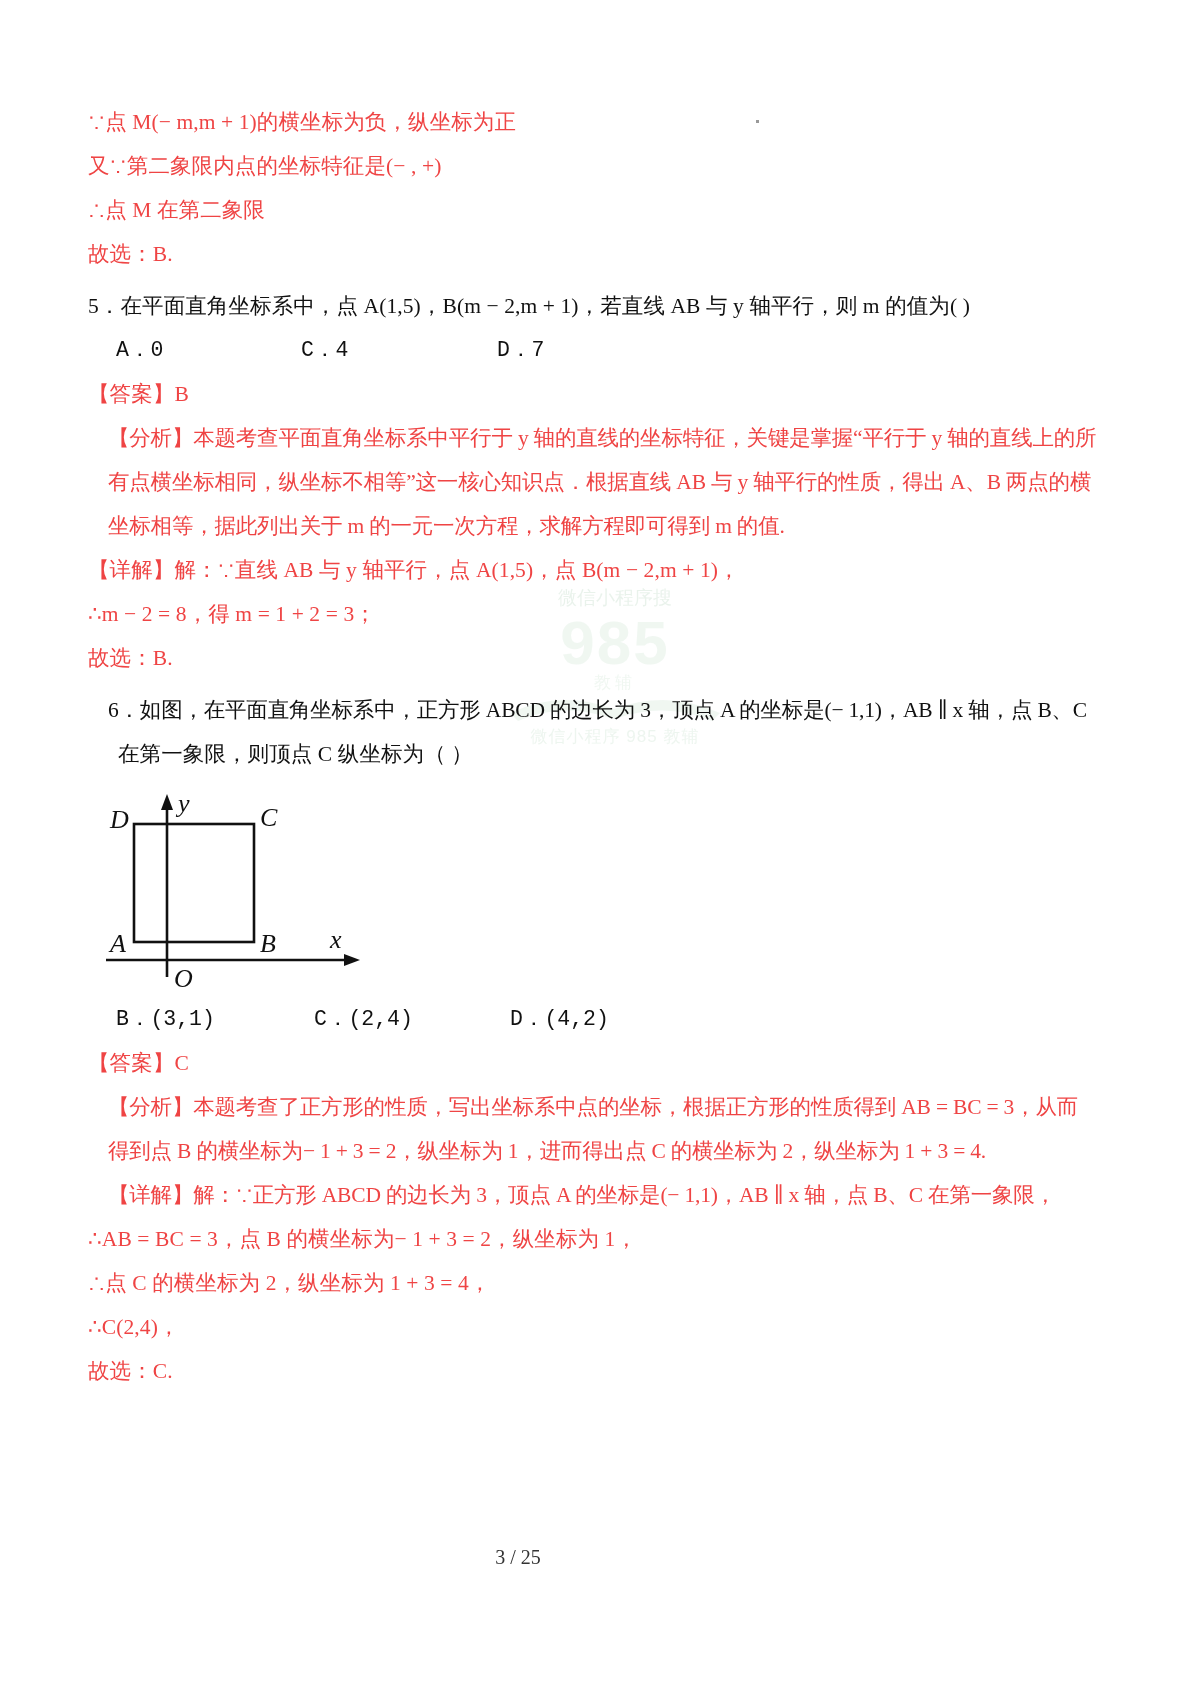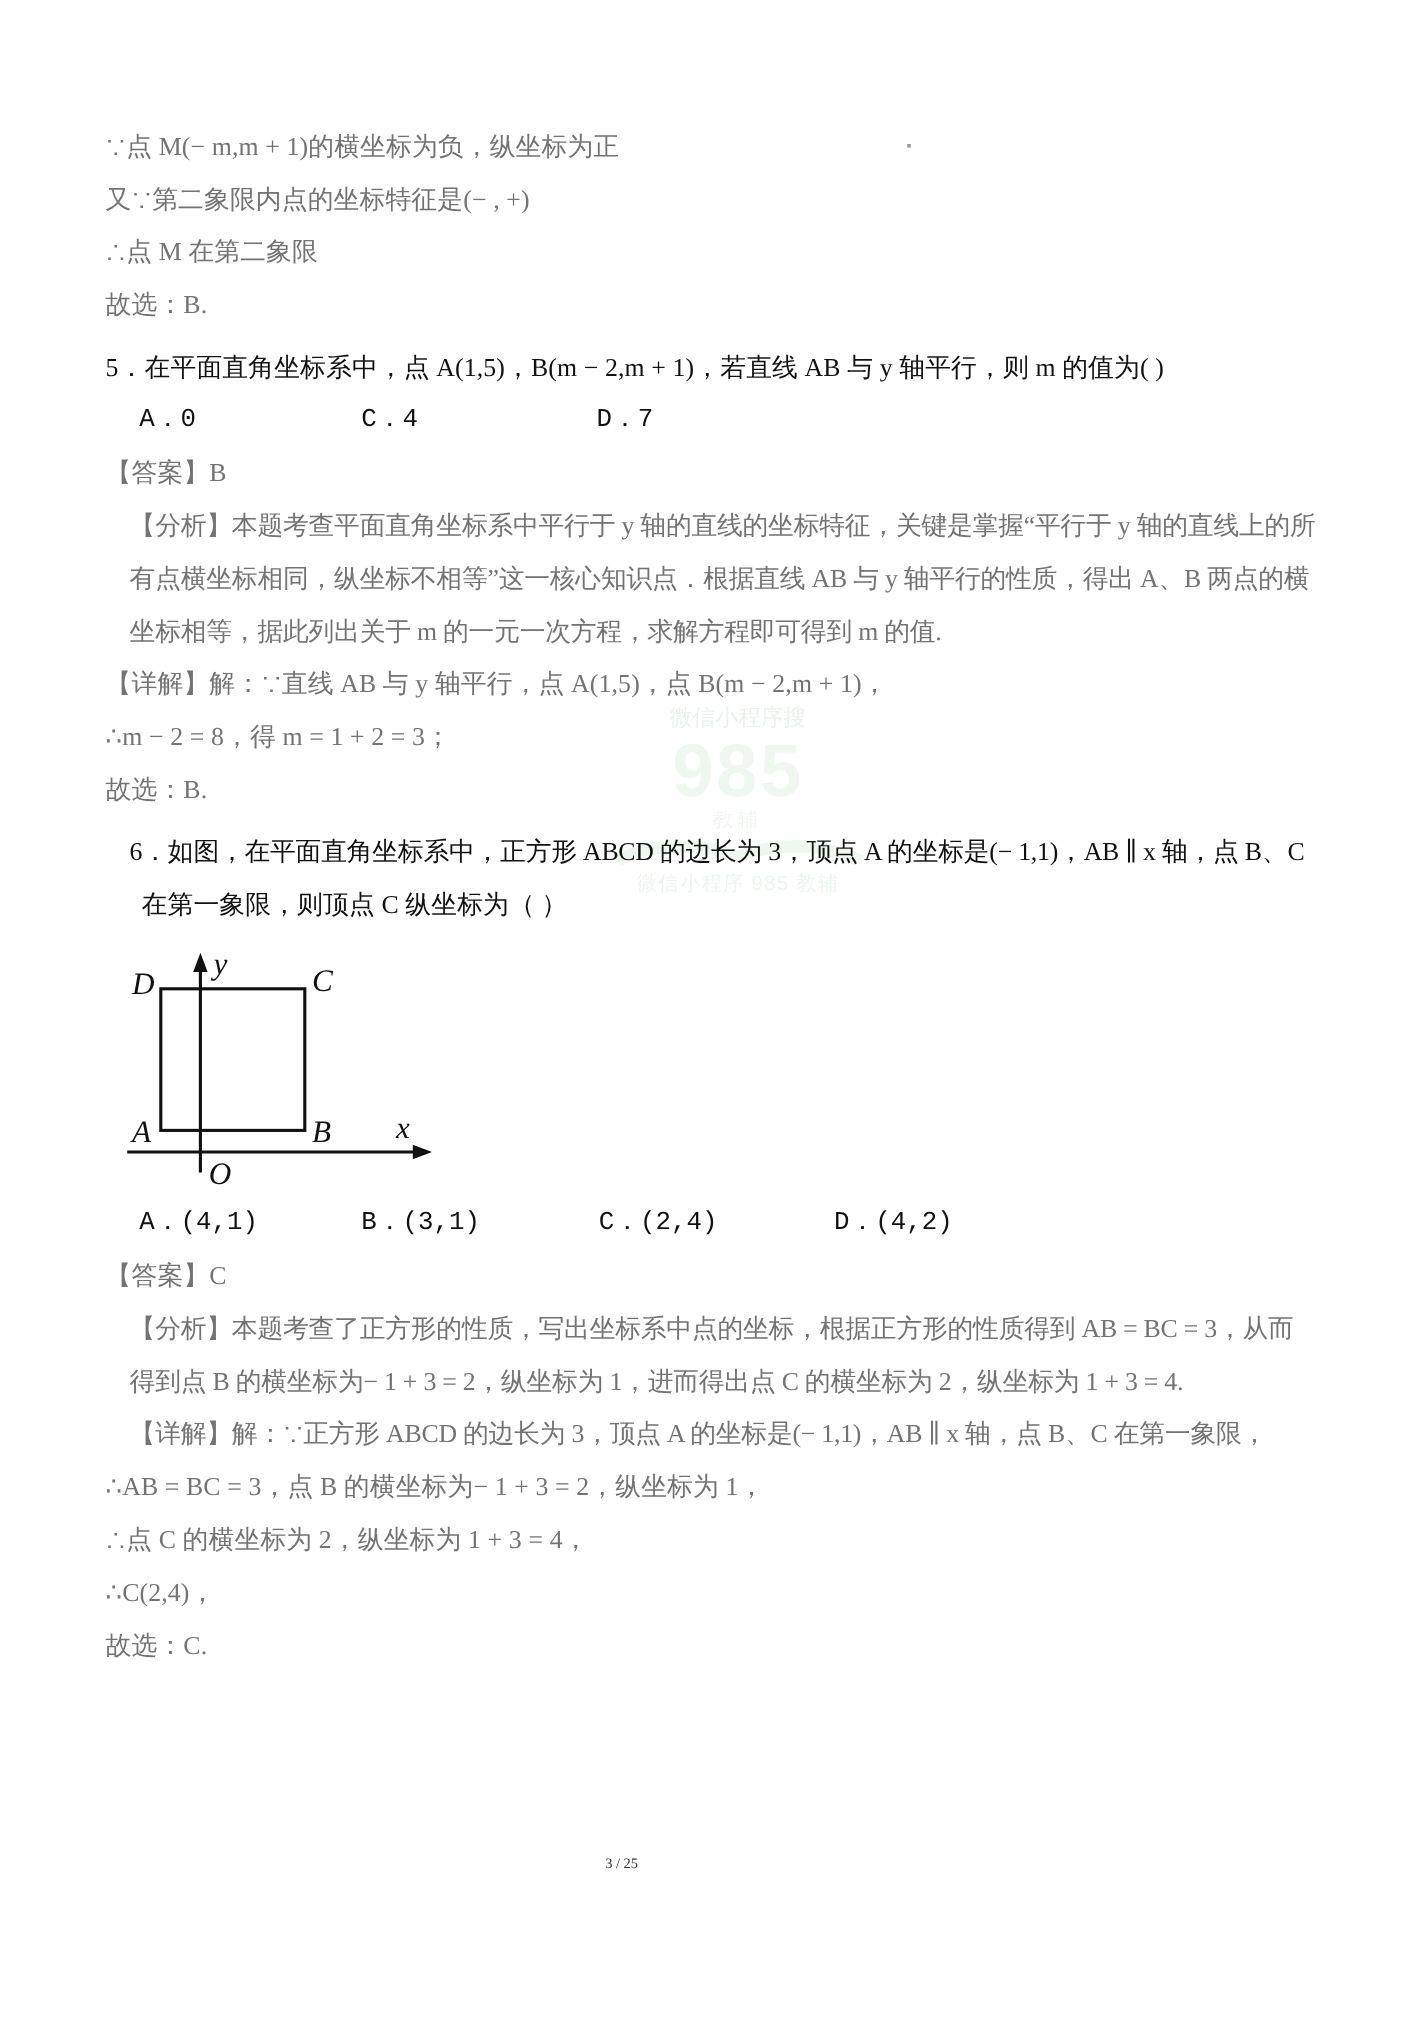--- a/index.html
+++ b/index.html
@@ -27,21 +27,21 @@
     top: 100px;
     width: 1010px;
   }
   
   .line {
     font-size: 21.5px;
     line-height: 44px;
     white-space: nowrap;
     letter-spacing: 0.1px;
   }
-  .red { color: #737373; }
+  .red { color: #ef4444; }
   .black { color: #111111; }
   .indent-q { padding-left: 0px; }
   .indent-opt { padding-left: 28px; font-family: Liberation Mono, monospace; }
   .indent-sub { padding-left: 30px; }
   .tight { letter-spacing: -0.2px; margin-left: 20px; }
   .opts {
     display: flex;
     font-size: 21.5px;
     line-height: 44px;
   }
@@ -131,21 +131,21 @@
     height: 3px;
     background: #999;
   }
   
   .footer {
     position: absolute;
     left: 0;
     top: 1546px;
     width: 1036px;
     text-align: center;
-    font-size: 12px;
+    font-size: 20px;
     color: #333;
   }
 </style>
 </head>
 <body>
 
 <div class="page">
 
   <div class="dot-mark"></div>
 
@@ -206,21 +206,20 @@
         <text x="162" y="44" font-family="Liberation Serif, serif" font-style="italic" font-size="26" fill="#111111">C</text>
         <text x="12" y="170" font-family="Liberation Serif, serif" font-style="italic" font-size="26" fill="#111111">A</text>
         <text x="162" y="170" font-family="Liberation Serif, serif" font-style="italic" font-size="26" fill="#111111">B</text>
         <text x="80" y="30" font-family="Liberation Serif, serif" font-style="italic" font-size="26" fill="#111111">y</text>
         <text x="232" y="166" font-family="Liberation Serif, serif" font-style="italic" font-size="26" fill="#111111">x</text>
         <text x="76" y="205" font-family="Liberation Serif, serif" font-style="italic" font-size="26" fill="#111111">O</text>
       </svg>
     </div>
 
     <div class="opts black indent-opt">
-      <span class="o1"><span>A．</span><span>(4,1)</span></span>
       <span class="o2"><span>B．</span><span>(3,1)</span></span>
       <span class="o3"><span>C．</span><span>(2,4)</span></span>
       <span class="o4"><span>D．</span><span>(4,2)</span></span>
     </div>
 
     <div class="line red"><span>【答案】</span><span>C</span></div>
 
     <div class="line red tight"><span>【分析】</span><span>本题考查了正方形的性质，写出坐标系中点的坐标，根据正方形的性质得到 AB = BC = 3，从而</span></div>
     <div class="line red tight">得到点 B 的横坐标为− 1 + 3 = 2，纵坐标为 1，进而得出点 C 的横坐标为 2，纵坐标为 1 + 3 = 4.</div>
 

